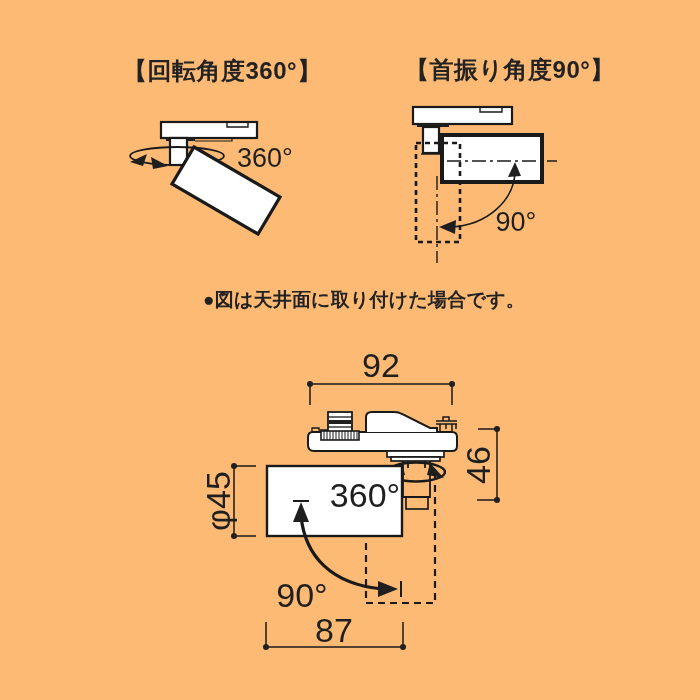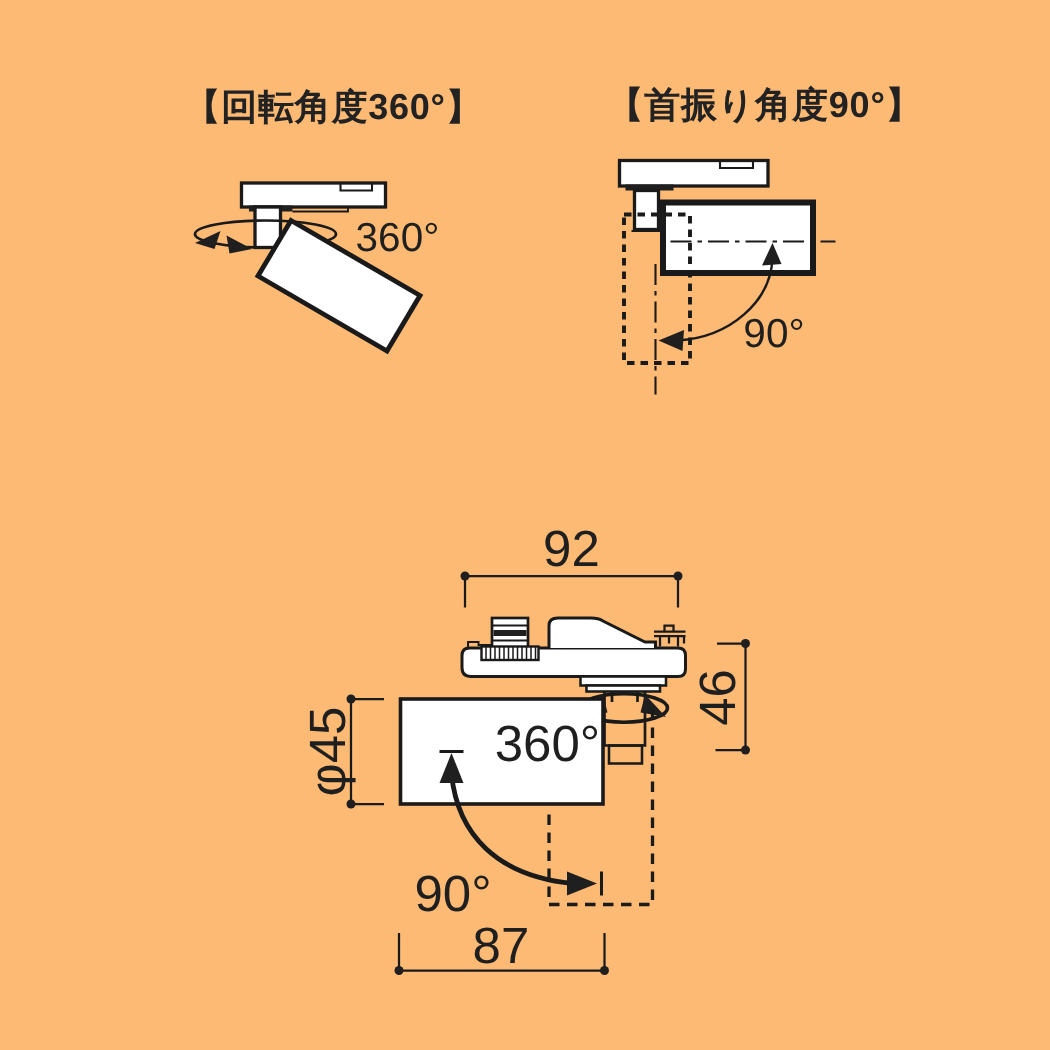--- a/index.html
+++ b/index.html
@@ -24,20 +24,21 @@
   }
   .dimnum{font-size:34px;}
 </style>
 </head>
 <body>
 
 <div class="canvas">
 
   <div class="heading rotation">【回転角度360°】</div>
   <div class="heading swivel">【首振り角度90°】</div>
+  <div class="note">●図は天井面に取り付けた場合です。</div>
 
   <svg width="700" height="700" viewBox="0 0 700 700">
 
     <g stroke="#1a1a1a" fill="none">
 
       <rect x="161" y="122" width="96" height="16" fill="#ffffff" stroke-width="2.2"></rect>
       <path d="M227,122 V127 H248 V122" stroke-width="1.4"></path>
       <rect x="166" y="137" width="29" height="4" fill="#1f1f1f" stroke="none"></rect>
       <path d="M195,141 H232 V138" stroke-width="1.2"></path>
 

